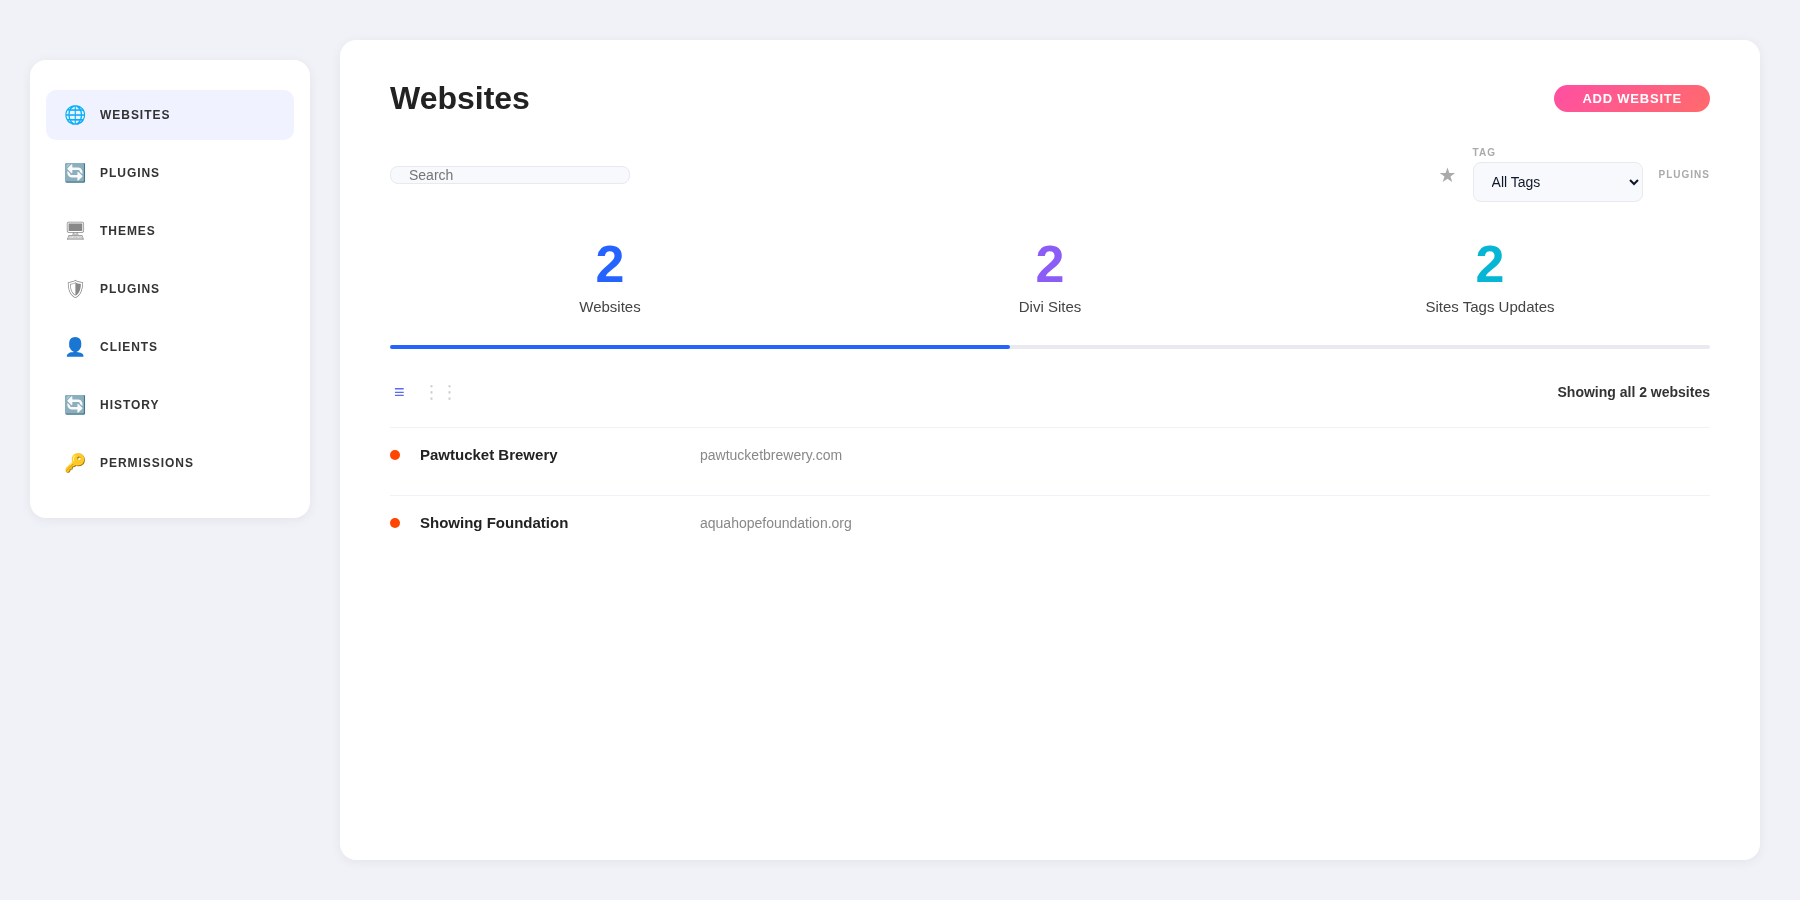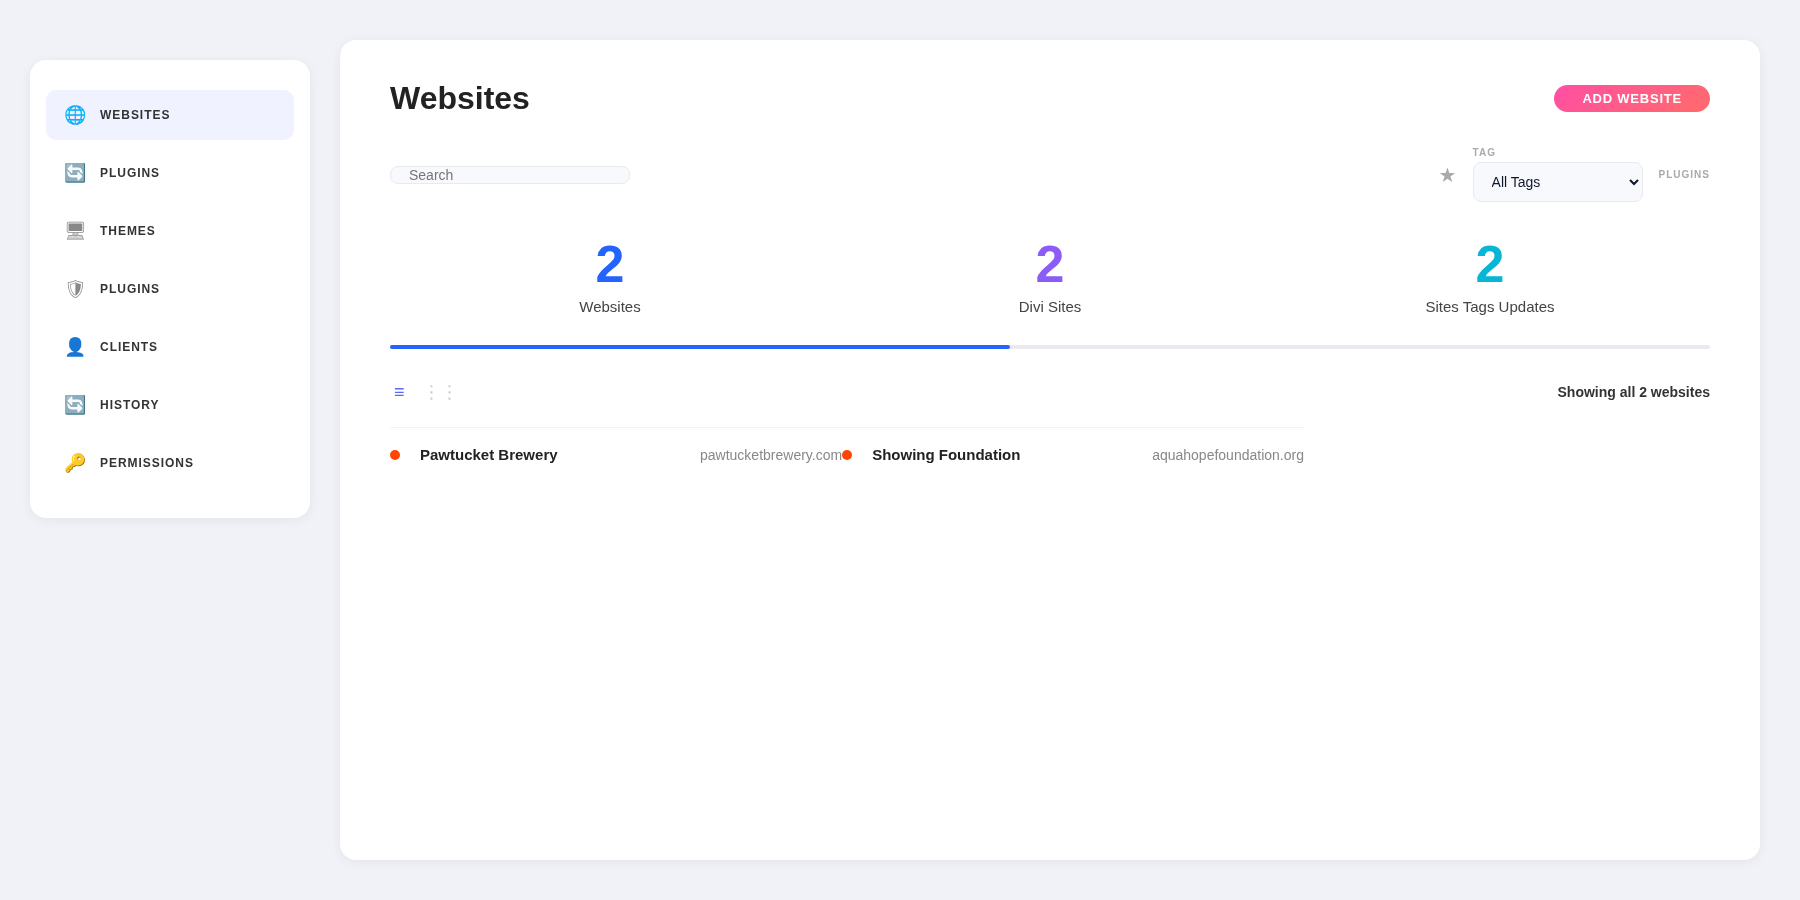--- a/index.html
+++ b/index.html
@@ -228,20 +228,22 @@
     .showing-text {
       font-size: 14px;
       font-weight: 600;
       color: #333;
       margin-left: 30px;
     }
 
     
     .website-list {
       display: flex;
+      flex-direction: column;
+      gap: 14px;
     }
 
     .website-row {
       display: flex;
       align-items: center;
       padding: 18px 0;
       border-top: 1px solid #f0f2f8;
       gap: 20px;
     }
 

